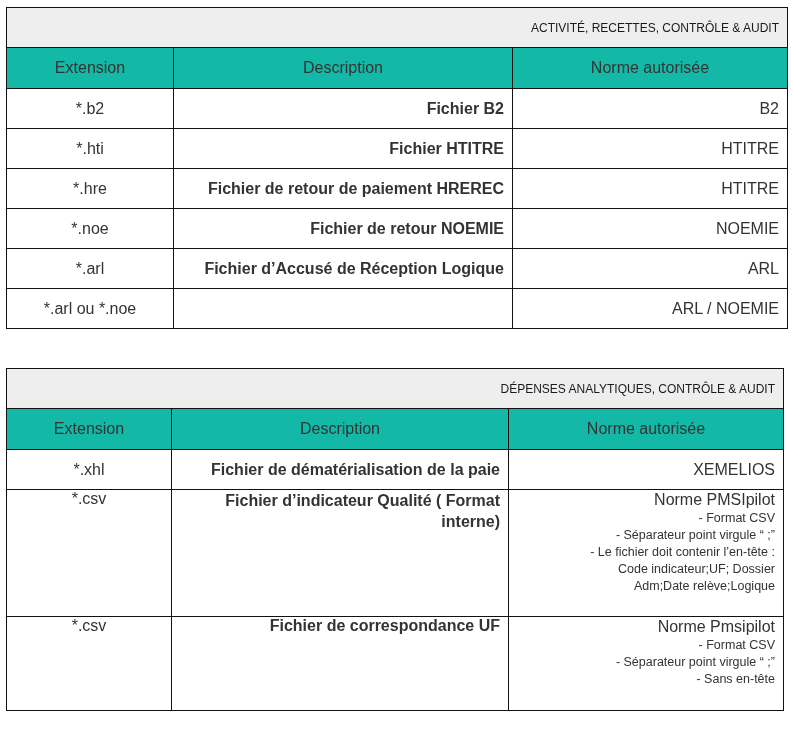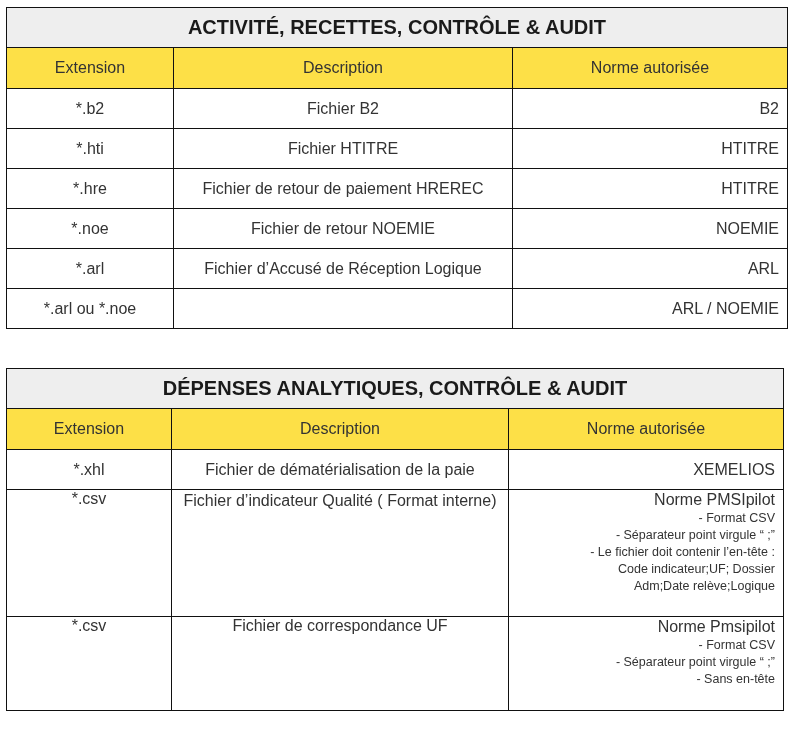--- a/index.html
+++ b/index.html
@@ -1,25 +1,25 @@
 <!DOCTYPE html>
 <html><head>
   <meta charset="utf-8">
   <style>
     html, body { margin: 0; padding: 0; background: #ffffff; }
     body { width: 793px; height: 754px; position: relative; font-family: "Liberation Sans", sans-serif; color: #333333; }
     table { border-collapse: collapse; position: absolute; table-layout: fixed; }
     td, th { border: 1.5px solid #111111; font-size: 16px; font-weight: normal; padding: 0 8px; }
     .t1 { left: 6px; top: 7px; width: 781px; }
     .t2 { left: 6px; top: 368px; width: 777px; }
-    .title-row th { background: #eeeeee; font-weight: bold; color: #1a1a1a; height: 39px; font-size: 20px; text-align: center; }
-    .hdr-row th { background: #fde047; height: 40px; text-align: center; color: #333333; }
+    .title-row th { background: #eeeeee; font-weight: normal; color: #1a1a1a; height: 39px; font-size: 12px; text-align: right; }
+    .hdr-row th { background: #14b8a6; height: 40px; text-align: center; color: #333333; }
     tbody td { height: 39px; vertical-align: middle; }
     td.ext { text-align: center; }
-    td.desc { text-align: center; }
+    td.desc { text-align: right; font-weight: bold; }
     td.norme { text-align: right; }
     .tall td { vertical-align: top; }
     .norme-title { font-size: 16px; display: block; line-height: 19px; }
     .norme-notes { display: block; font-size: 12.5px; line-height: 17px; margin-top: 1px; }
     .norme-notes span { display: block; }
     .desc-wrap { line-height: 21px; }
   </style>
 </head>
 <body>
 

